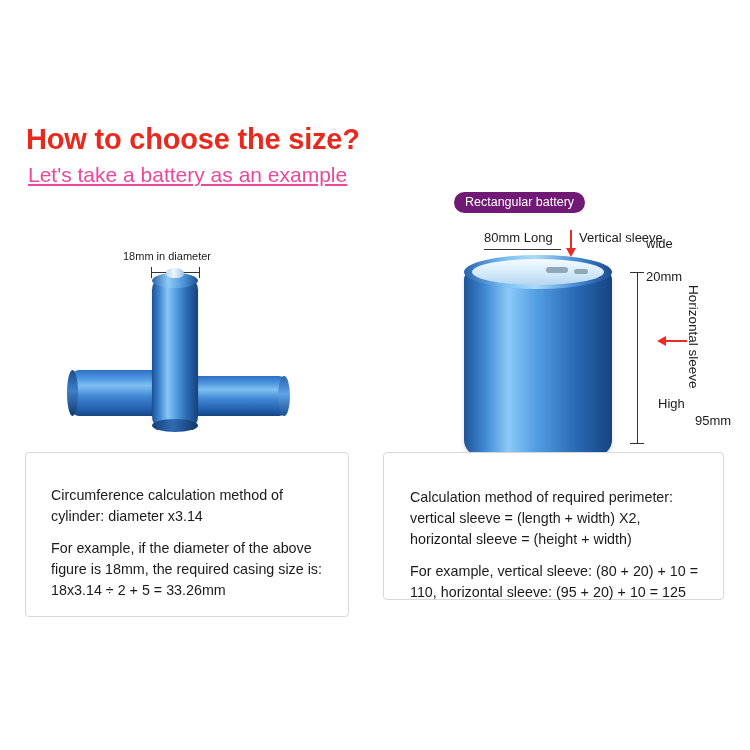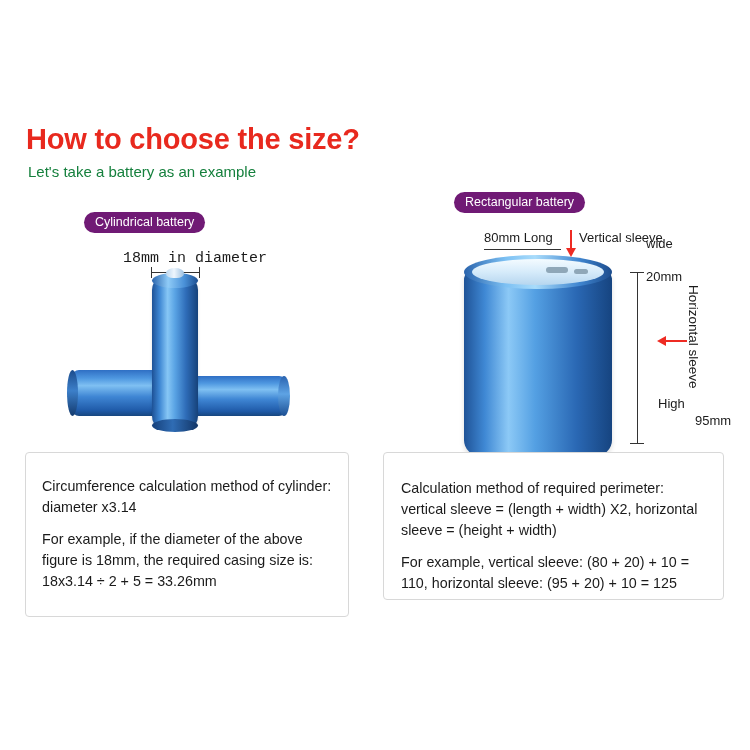--- a/index.html
+++ b/index.html
@@ -32,23 +32,24 @@
     font-size: 29px;
     font-weight: bold;
     color: #e8291e;
     letter-spacing: -0.2px;
     white-space: nowrap;
   }
   .subtitle {
     position: absolute;
     left: 28px;
     top: 163px;
-    font-size: 15px;
-    color: #15803d;
-    white-space: nowrap;
+    font-size: 21px;
+    color: #ec4899;
+    white-space: nowrap;
+    text-decoration: underline;
   }
 
   
   .pill {
     position: absolute;
     background: #701a75;
     color: #ffffff;
     border-radius: 11px;
     font-size: 12.5px;
     padding: 3px 11px 4px 11px;
@@ -63,21 +64,21 @@
     position: absolute;
     border: 1px solid #d8d8d8;
     border-radius: 4px;
     background: #fff;
     box-sizing: border-box;
   }
   .panel.left  { left: 25px;  top: 452px; width: 324px; height: 165px; }
   .panel.right { left: 383px; top: 452px; width: 341px; height: 148px; }
 
   .panel p {
-    margin: 3px;
+    margin: 12px;
     font-size: 14.3px;
     line-height: 21px;
     color: #1b1b1b;
   }
   .panel.left .txt  { position: absolute; left: 13px; right: 11px; }
   .panel.right .txt { position: absolute; left: 14px; right: 11px; }
   .panel.left  .p1 { top: 20px; }
   .panel.left  .p2 { top: 73px; }
   .panel.right .p1 { top: 22px; }
   .panel.right .p2 { top: 96px; }
@@ -142,24 +143,23 @@
     left: 0; bottom: -6px;
     width: 46px; height: 13px;
     border-radius: 50%;
     background: linear-gradient(to right, #16407a, #2f6cb4 45%, #123566);
   }
 
   
   .dim-cyl-label {
     position: absolute;
     left: 123px; top: 250px;
-    font-size: 15px;
+    font-size: 11px;
     color: #1b1b1b;
     white-space: nowrap;
-    font-family: Liberation Mono, monospace;
   }
   .dim-cyl-line {
     position: absolute;
     left: 151px; top: 272px;
     width: 48px; height: 1px;
     background: #333;
   }
   .dim-cyl-tickL, .dim-cyl-tickR {
     position: absolute;
     top: 267px;
@@ -259,21 +259,20 @@
   }
 </style>
 </head>
 <body>
 
 <div class="page">
 
   <div class="title">How to choose the size?</div>
   <div class="subtitle">Let's take a battery as an example</div>
 
-  <div class="pill left">Cylindrical battery</div>
   <div class="pill right">Rectangular battery</div>
 
   <div class="dim-cyl-label">18mm in diameter</div>
   <div class="dim-cyl-line"></div>
   <div class="dim-cyl-tickL"></div>
   <div class="dim-cyl-tickR"></div>
 
   <div class="cyl-wrap">
     <div class="cyl-h">
       <div class="capL"></div>

